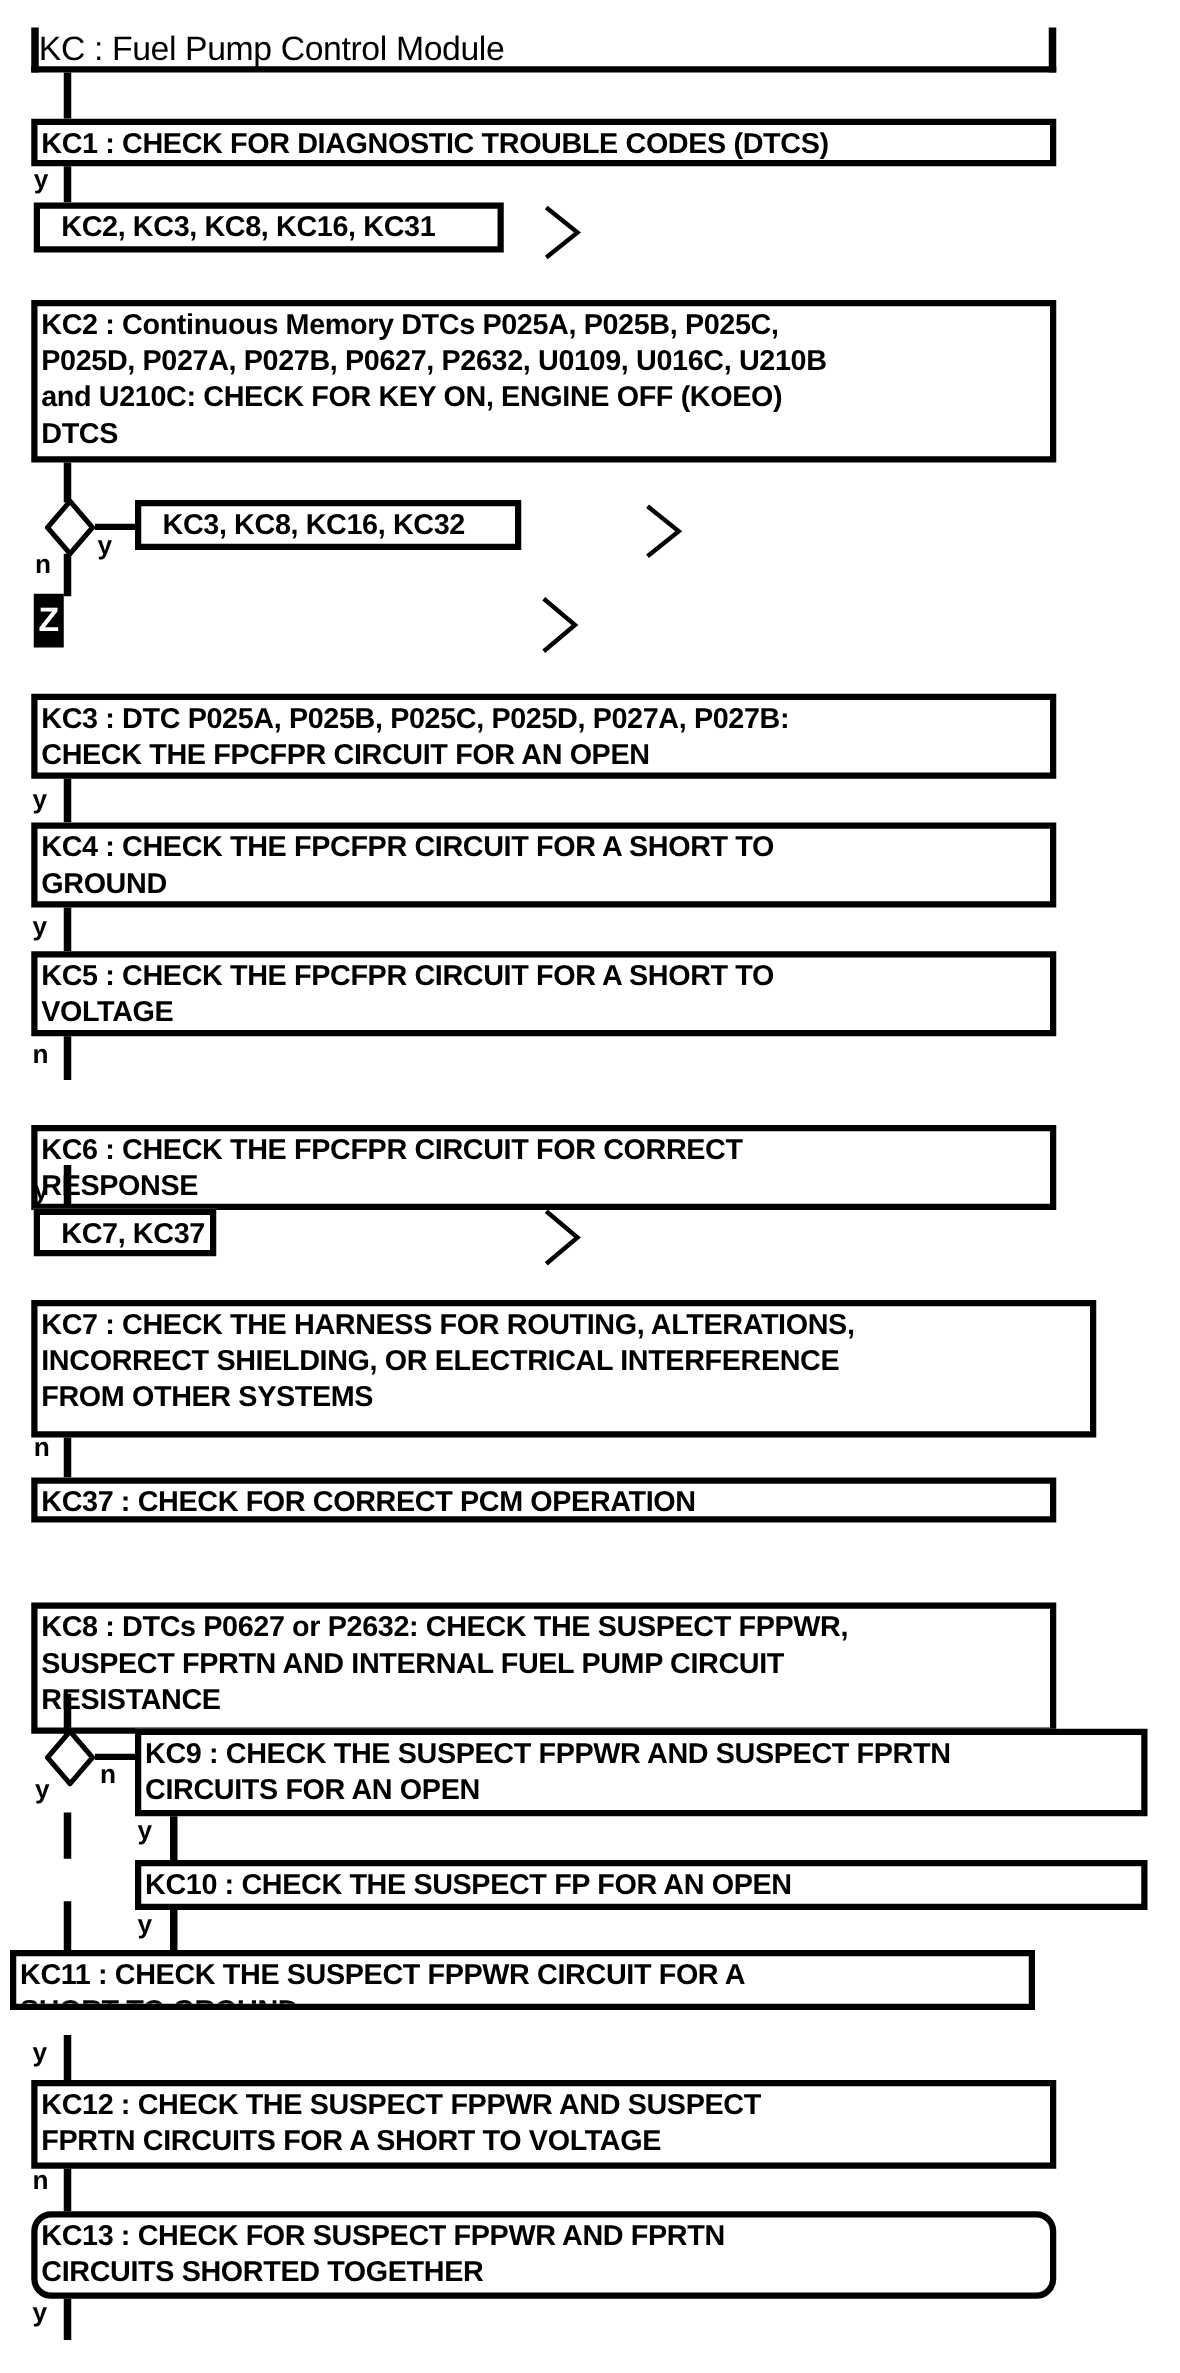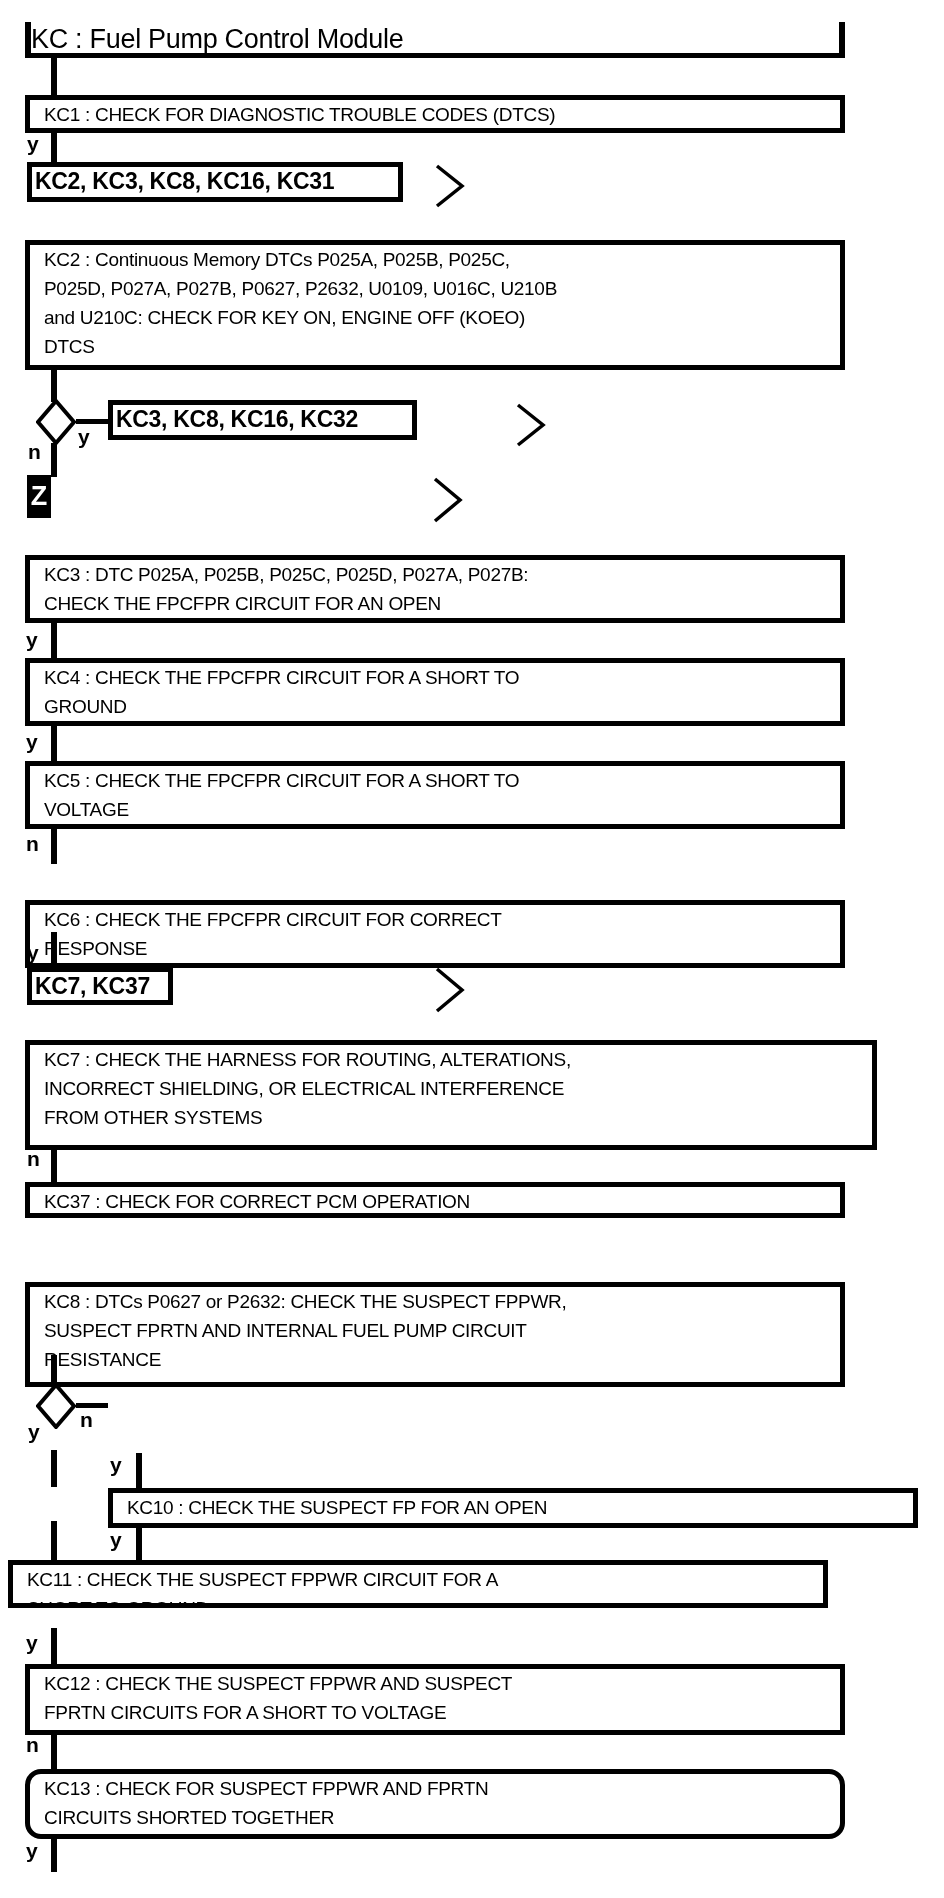--- a/index.html
+++ b/index.html
@@ -7,35 +7,35 @@
     position:relative;
     width:944px;height:1898px;
     background:#ffffff;
     font-family:"Liberation Sans","DejaVu Sans",sans-serif;
     color:#000;
   }
   .abs{position:absolute;box-sizing:border-box;}
   .node{
     border:5px solid #000;
     background:#fff;
-    font-weight:normal;
-    font-size:19px;
+    font-weight:bold;
+    font-size:23px;
     line-height:29px;
-    padding:0 14px;
+    padding:0 3px;
     white-space:pre-line;
     overflow:hidden;
     letter-spacing:-0.3px;
   }
   .refbox{
     border:5px solid #000;
     background:#fff;
     font-weight:bold;
     font-size:23px;
     line-height:29px;
-    padding:0 3px;
+    padding:0 17px;
     white-space:nowrap;
     overflow:hidden;
     letter-spacing:-0.3px;
   }
   .line{background:#000;}
   .lbl{
     font-weight:bold;
     font-size:21px;
     line-height:20px;
     letter-spacing:-0.3px;
@@ -139,20 +139,22 @@
 RESISTANCE</div>
   <div class="abs line" style="left:51px;top:1355px;width:6px;height:32px;"></div>
 
   <svg class="abs" style="left:36px;top:1383px;" width="40" height="46">
     <polygon points="20,2 38,23 20,44 2,23" fill="#fff" stroke="#000" stroke-width="4"></polygon>
   </svg>
   <div class="abs line" style="left:76px;top:1403px;width:32px;height:5px;"></div>
   <div class="abs lbl" style="left:80px;top:1410px;">n</div>
   <div class="abs lbl" style="left:28px;top:1422px;">y</div>
 
+  <div class="abs node" style="left:108px;top:1383px;width:810px;height:70px;">KC9 : CHECK THE SUSPECT FPPWR AND SUSPECT FPRTN
+CIRCUITS FOR AN OPEN</div>
 
   <div class="abs line" style="left:51px;top:1450px;width:6px;height:37px;"></div>
   <div class="abs line" style="left:51px;top:1521px;width:6px;height:39px;"></div>
 
   <div class="abs lbl" style="left:110px;top:1455px;">y</div>
   <div class="abs line" style="left:136px;top:1453px;width:6px;height:35px;"></div>
 
   <div class="abs node" style="left:108px;top:1488px;width:810px;height:40px;">KC10 : CHECK THE SUSPECT FP FOR AN OPEN</div>
   <div class="abs lbl" style="left:110px;top:1530px;">y</div>
   <div class="abs line" style="left:136px;top:1528px;width:6px;height:32px;"></div>

